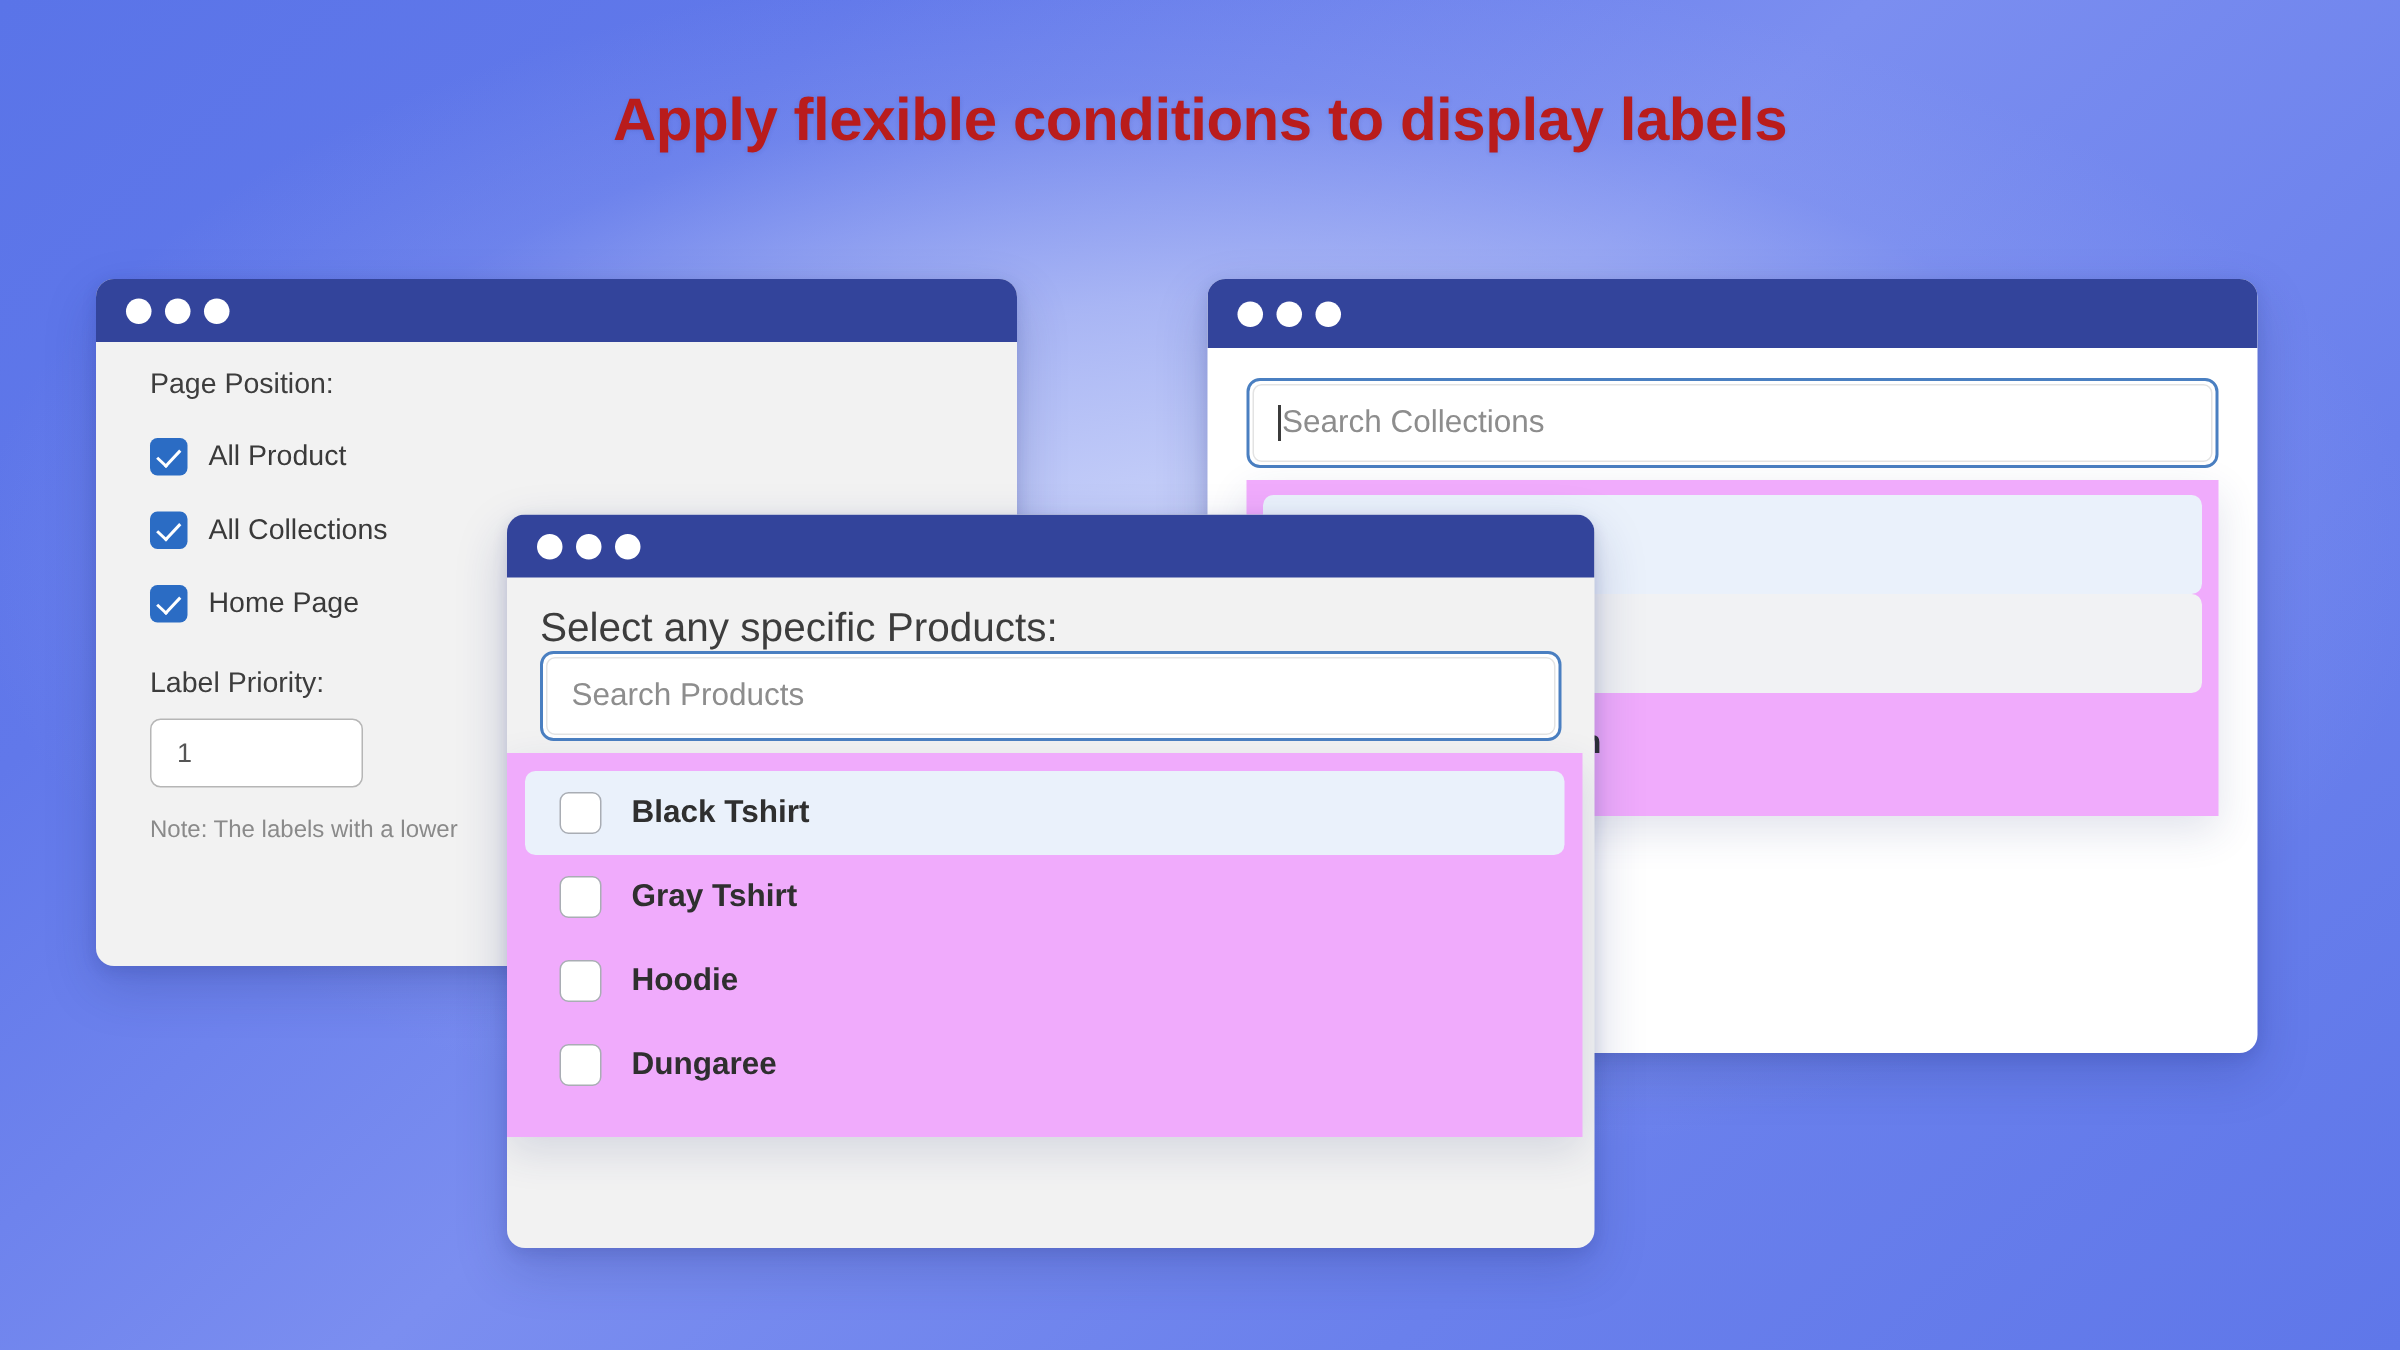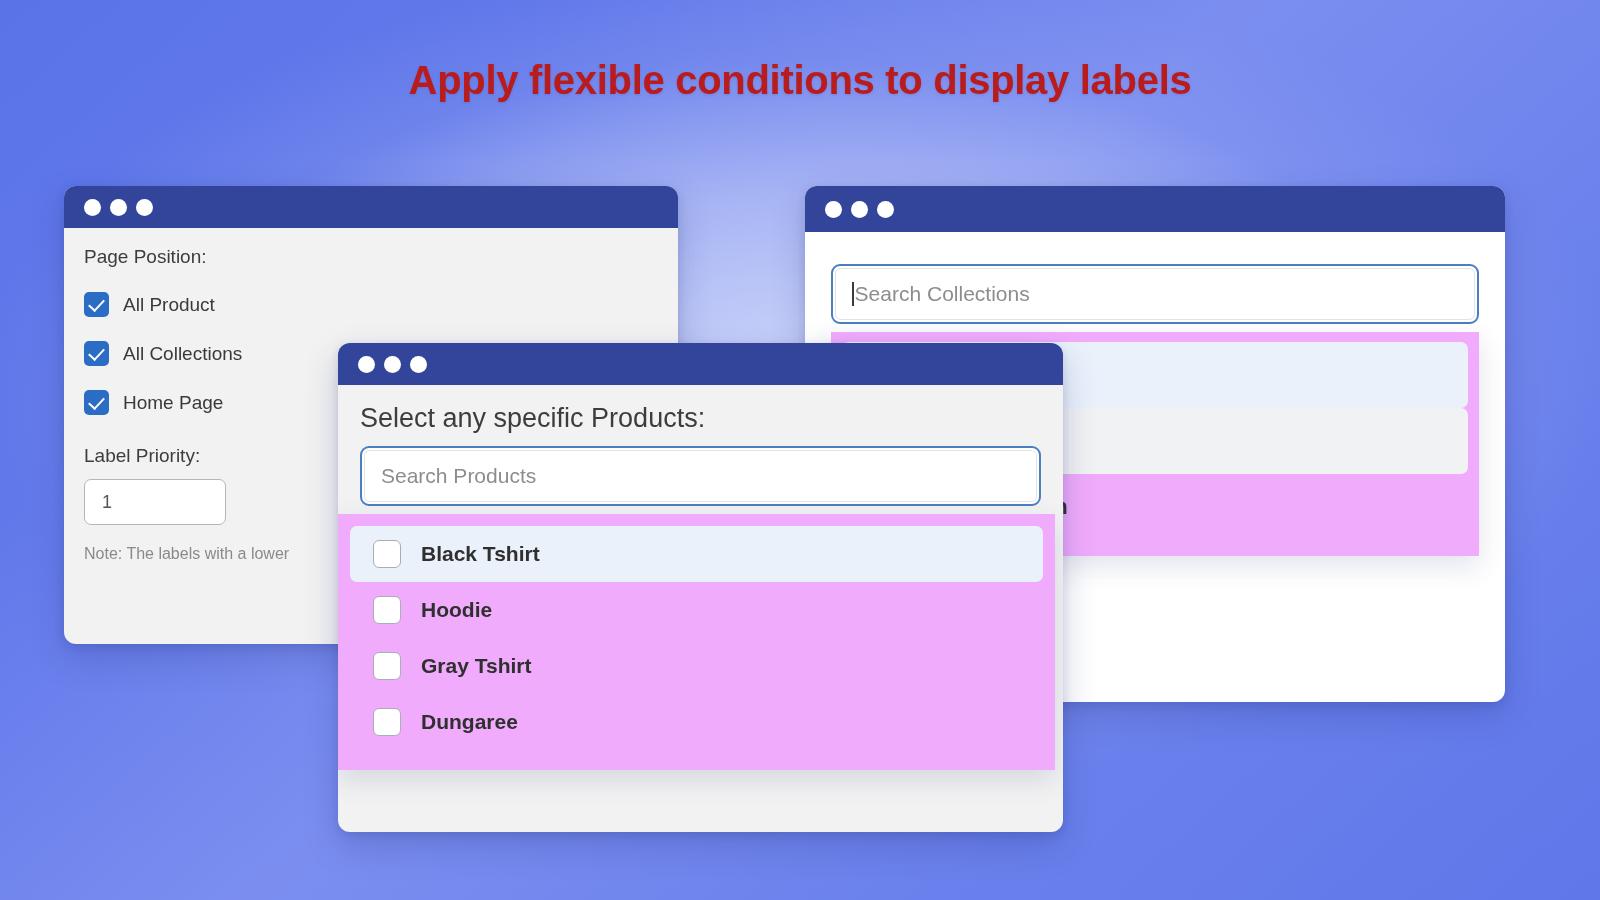--- a/index.html
+++ b/index.html
@@ -56,21 +56,21 @@
     font-weight: 400;
     display: block;
   }
 
   
   #card-page-position {
     left: 64px; top: 186px;
     width: 614px; height: 458px;
     background: #f2f2f2;
   }
-  #card-page-position .card-body { padding: 18px 20px 0 20px; }
+  #card-page-position .card-body { padding: 18px 20px 0 36px; }
   .check-row {
     display: flex;
     align-items: center;
     gap: 14px;
     margin-top: 24px;
   }
   .cb-on {
     width: 25px; height: 25px;
     border-radius: 5px;
     background: #2b6cc4;
@@ -120,21 +120,21 @@
   #card-products {
     left: 338px; top: 343px;
     width: 725px; height: 489px;
     background: #f2f2f2;
     z-index: 5;
   }
   #card-products .card-body { padding: 18px 22px 0 22px; }
 
   
   .search-wrap {
-    margin-top: 12px;
+    margin-top: 0;
     border: 2px solid #4a7fc1;
     border-radius: 9px;
     padding: 2px;
     background: #ffffff;
   }
   .search-box {
     height: 52px;
     background: #ffffff;
     border: 1px solid #e3e3e3;
     border-radius: 6px;
@@ -282,25 +282,25 @@
       </div>
     </div>
 
     <div class="dropdown">
       <div class="dd-item hl-blue">
         <span class="cb-off"></span>
         <span class="dd-label">Black Tshirt</span>
       </div>
       <div class="dd-item hl-none">
         <span class="cb-off"></span>
+        <span class="dd-label">Gray Tshirt</span>
+      </div>
+      <div class="dd-item hl-none">
+        <span class="cb-off"></span>
         <span class="dd-label">Hoodie</span>
       </div>
       <div class="dd-item hl-none">
         <span class="cb-off"></span>
-        <span class="dd-label">Gray Tshirt</span>
-      </div>
-      <div class="dd-item hl-none">
-        <span class="cb-off"></span>
         <span class="dd-label">Dungaree</span>
       </div>
     </div>
   </div>
 </div>
 
 </body></html>

